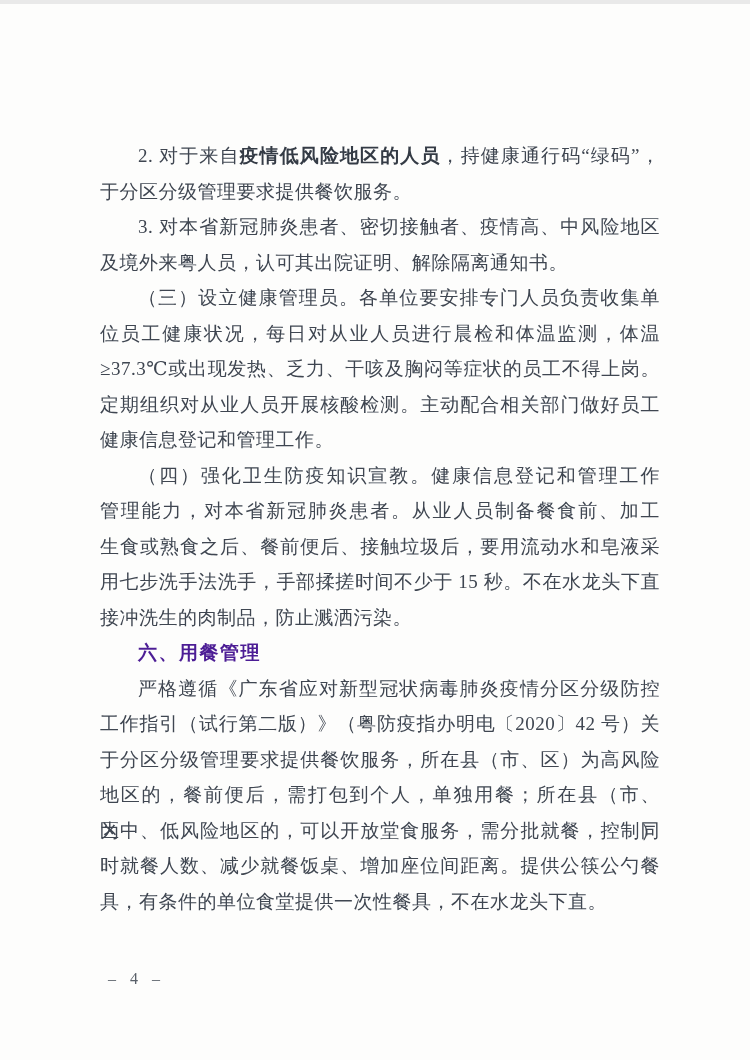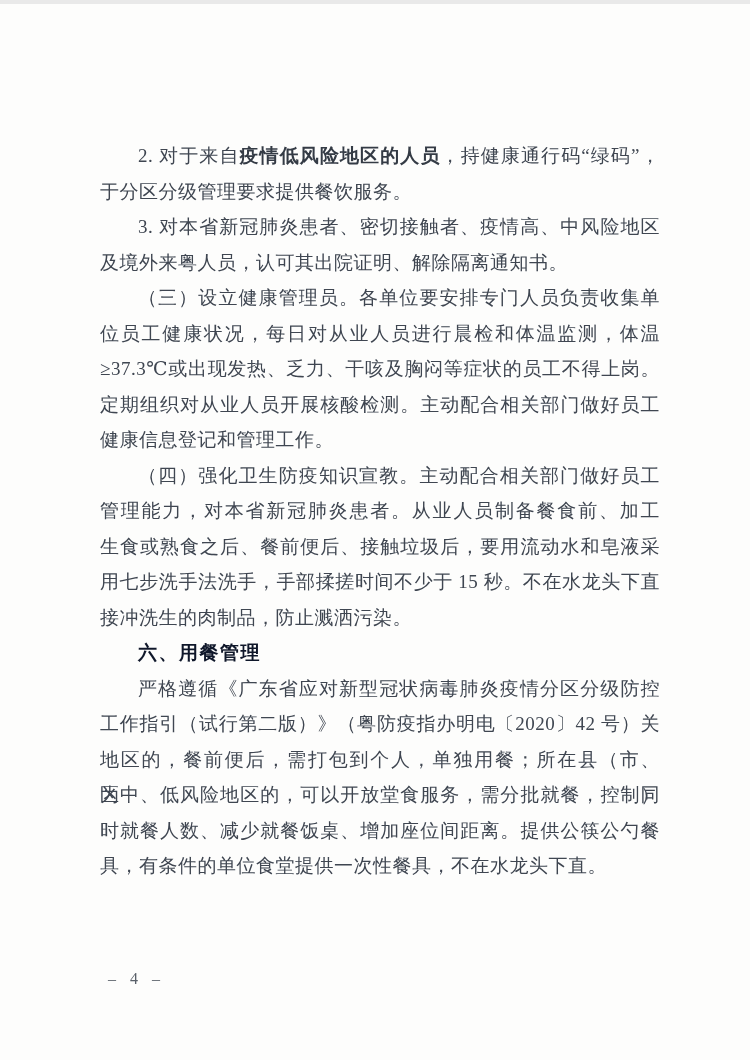--- a/index.html
+++ b/index.html
@@ -34,21 +34,21 @@
   
   .jl {
     white-space: normal;
     text-align: justify;
     text-align-last: justify;
   }
   .il { text-indent: 2em; }
   .bold-phrase { font-weight: bold; color: #343b45; }
   .heading {
     font-weight: bold;
-    color: #0f172a;
+    color: #4c1d95;
     letter-spacing: 1.5px;
   }
   .footer-pagenum {
     position: absolute;
     left: 108px;
     top: 966px;
     font-size: 16px;
     letter-spacing: 5px;
     color: #596069;
   }
@@ -65,30 +65,31 @@
 
     <div class="ln jl il">3. 对本省新冠肺炎患者、密切接触者、疫情高、中风险地区</div>
     <div class="ln">及境外来粤人员，认可其出院证明、解除隔离通知书。</div>
 
     <div class="ln jl il">（三）设立健康管理员。各单位要安排专门人员负责收集单</div>
     <div class="ln jl">位员工健康状况，每日对从业人员进行晨检和体温监测，体温</div>
     <div class="ln jl">≥37.3℃或出现发热、乏力、干咳及胸闷等症状的员工不得上岗。</div>
     <div class="ln jl">定期组织对从业人员开展核酸检测。主动配合相关部门做好员工</div>
     <div class="ln">健康信息登记和管理工作。</div>
 
-    <div class="ln jl il">（四）强化卫生防疫知识宣教。主动配合相关部门做好员工</div>
+    <div class="ln jl il">（四）强化卫生防疫知识宣教。健康信息登记和管理工作</div>
     <div class="ln jl">管理能力，对本省新冠肺炎患者。从业人员制备餐食前、加工</div>
     <div class="ln jl">生食或熟食之后、餐前便后、接触垃圾后，要用流动水和皂液采</div>
     <div class="ln jl">用七步洗手法洗手，手部揉搓时间不少于 15 秒。不在水龙头下直</div>
     <div class="ln">接冲洗生的肉制品，防止溅洒污染。</div>
 
     <div class="ln il heading">六、用餐管理</div>
 
     <div class="ln jl il">严格遵循《广东省应对新型冠状病毒肺炎疫情分区分级防控</div>
     <div class="ln jl">工作指引（试行第二版）》（粤防疫指办明电〔2020〕42 号）关</div>
+    <div class="ln jl">于分区分级管理要求提供餐饮服务，所在县（市、区）为高风险</div>
     <div class="ln jl">地区的，餐前便后，需打包到个人，单独用餐；所在县（市、区）</div>
     <div class="ln jl">为中、低风险地区的，可以开放堂食服务，需分批就餐，控制同</div>
     <div class="ln jl">时就餐人数、减少就餐饭桌、增加座位间距离。提供公筷公勺餐</div>
     <div class="ln">具，有条件的单位食堂提供一次性餐具，不在水龙头下直。</div>
 
   </div>
 
   <div class="footer-pagenum">– 4 –</div>
 
 </div>

